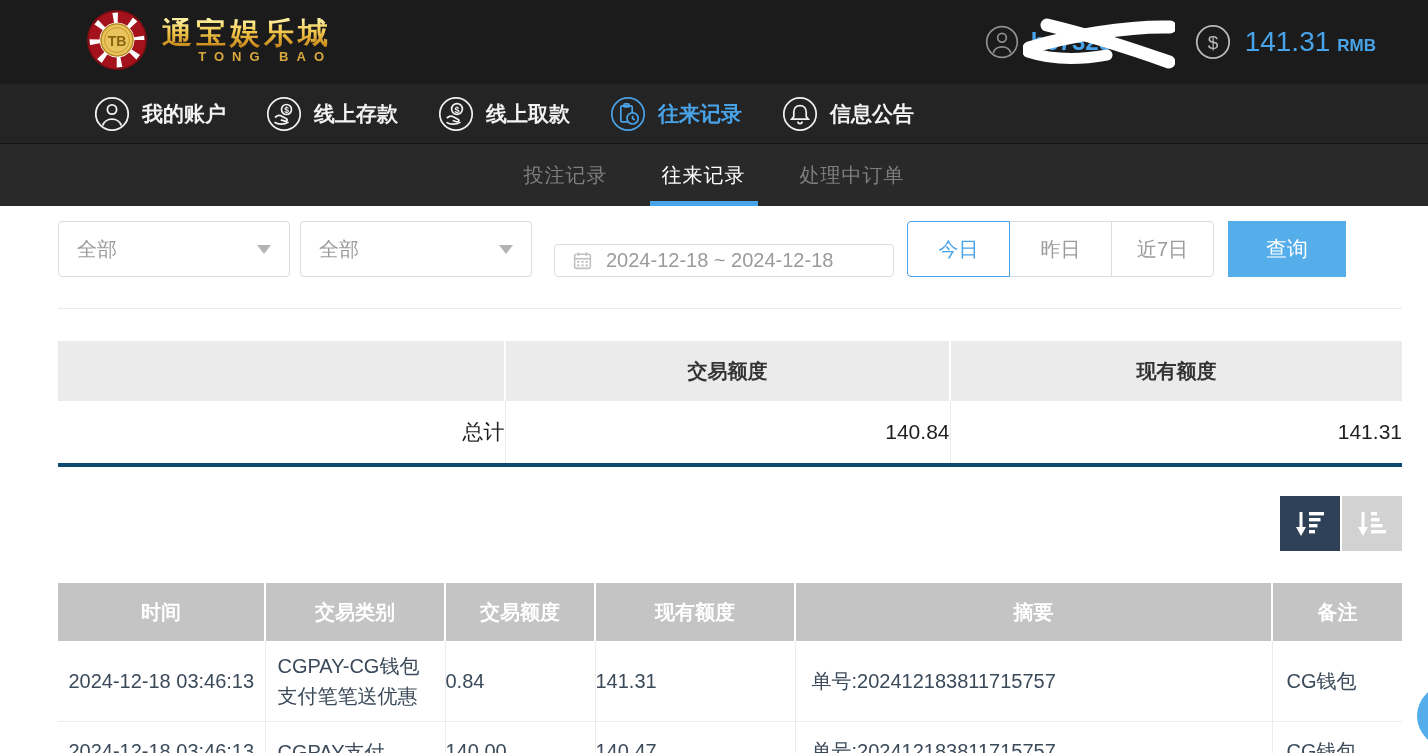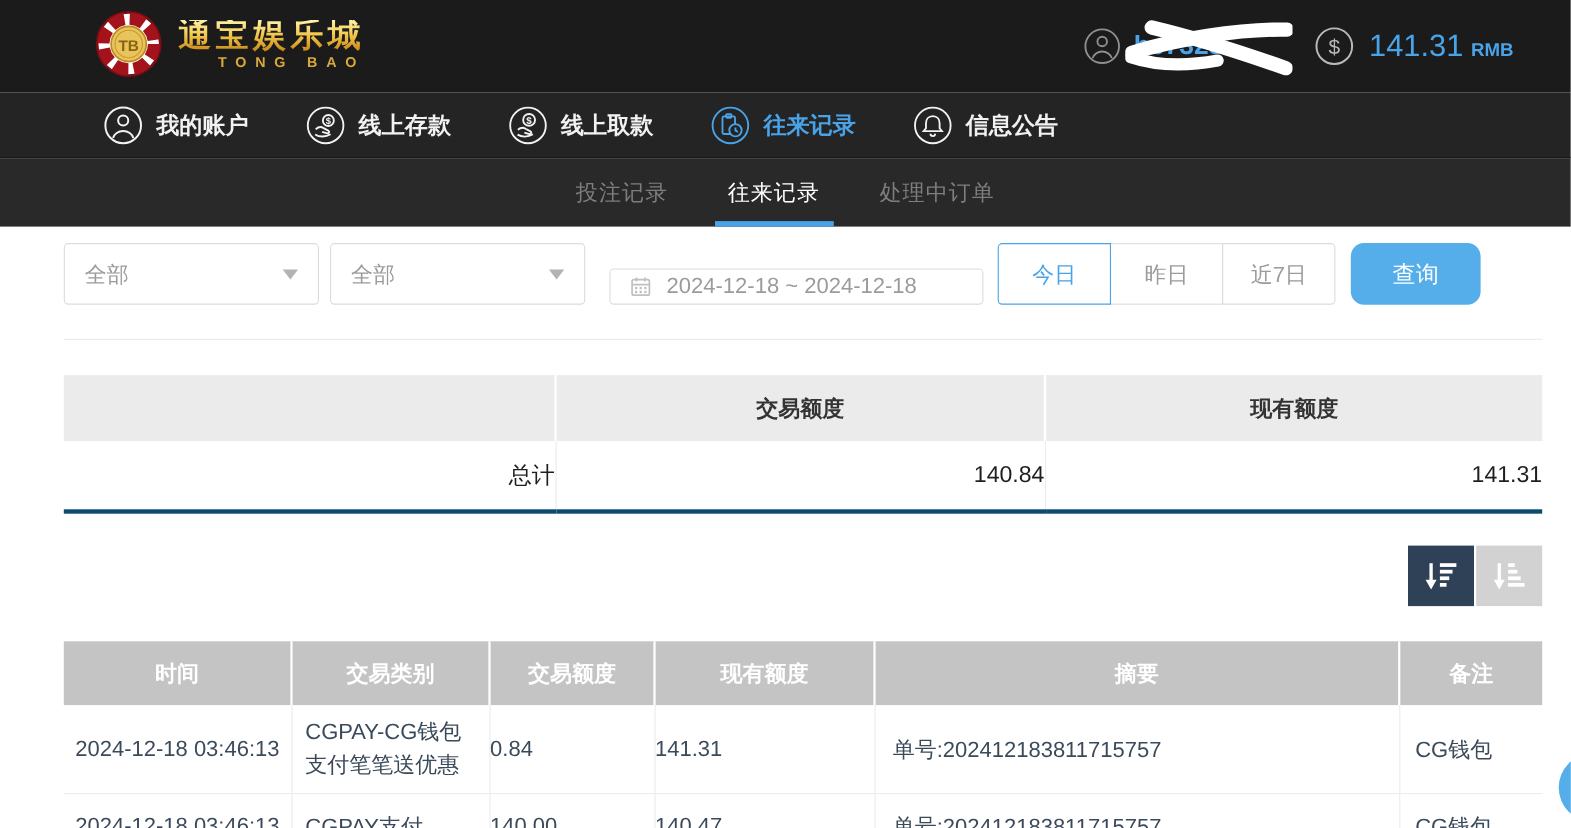--- a/index.html
+++ b/index.html
@@ -20,21 +20,21 @@
   .user-cluster { position:absolute; right:52px; top:0; height:84px; display:flex; align-items:center; }
   .u-icon { color:#8f8f8f; display:flex; margin-right:12px; }
   .username { position:relative; font-size:24px; font-weight:bold; color:var(--accent-blue,#49a3e8); min-width:128px; }
   .scribble { position:absolute; left:-8px; top:-10px; pointer-events:none; }
   .d-icon { color:#b9b9b9; display:flex; margin:0 14px 0 36px; }
   .balance { font-size:28px; color:var(--accent-blue,#49a3e8); display:flex; align-items:baseline; gap:7px; }
   .balance .cur { font-size:17px; font-weight:bold; }
 
   
   .mainnav { height:60px; background:var(--nav-bg,#242424); border-bottom:1px solid #141414;
-    display:flex; align-items:center; padding-left:94px; gap:52px; }
+    display:flex; align-items:center; padding-left:94px; gap:40px; }
   .nav-item { display:flex; align-items:center; gap:12px; color:#f2f2f2; font-size:21px; font-weight:bold; cursor:pointer; }
   .nav-item svg { display:block; }
   .nav-item.active { color:var(--accent-blue,#49a3e8); }
 
   
   .subtabs { height:62px; background:var(--subtab-bg,#292929); display:flex; justify-content:center; gap:46px; }
   .tab { position:relative; display:flex; align-items:center; font-size:20px; letter-spacing:1px;
     color:#7e7e7e; cursor:pointer; padding:0 4px; }
   .tab.active { color:#ffffff; }
   .tab.active::after { content:""; position:absolute; left:-8px; right:-8px; bottom:0; height:5px;
@@ -52,21 +52,21 @@
   .datebox { margin-left:22px; width:340px; border:1px solid #dcdcdc; border-radius:4px;
     display:flex; align-items:center; gap:13px; padding:0 17px; font-size:20px; color:#9b9b9b; cursor:pointer;margin-top:23px; }
   .datebox svg { color:#c0c0c0; flex:none; }
   .quick { margin-left:13px; display:flex; }
   .qbtn { width:103px; border:1px solid #dcdcdc; background:#fff; color:#9b9b9b; font-size:20px;
     display:flex; align-items:center; justify-content:center; cursor:pointer; }
   .qbtn + .qbtn { margin-left:-1px; }
   .qbtn:first-child { border-radius:4px 0 0 4px; }
   .qbtn:last-child { border-radius:0 4px 4px 0; }
   .qbtn.active { border:1px solid var(--accent-blue,#49a3e8); color:var(--accent-blue,#49a3e8); z-index:2; }
-  .search-btn { margin-left:14px; width:118px; background:var(--button-blue,#55aeea); border:none; border-radius:12px;
+  .search-btn { margin-left:14px; width:118px; background:var(--button-blue,#55aeea); border:none; border-radius:0;
     color:#fff; font-size:21px; display:flex; align-items:center; justify-content:center; cursor:pointer; }
 
   .divider { margin-top:31px; border-top:1px solid #eaeaea; }
 
   table { border-collapse:collapse; width:100%; table-layout:fixed; }
 
   .summary { margin-top:32px; }
   .summary th { background:var(--summary-header-bg,#ebebeb); height:60px; font-size:20px; font-weight:600;
     color:#333; border-right:2px solid #fff; }
   .summary th:last-child { border-right:none; }

